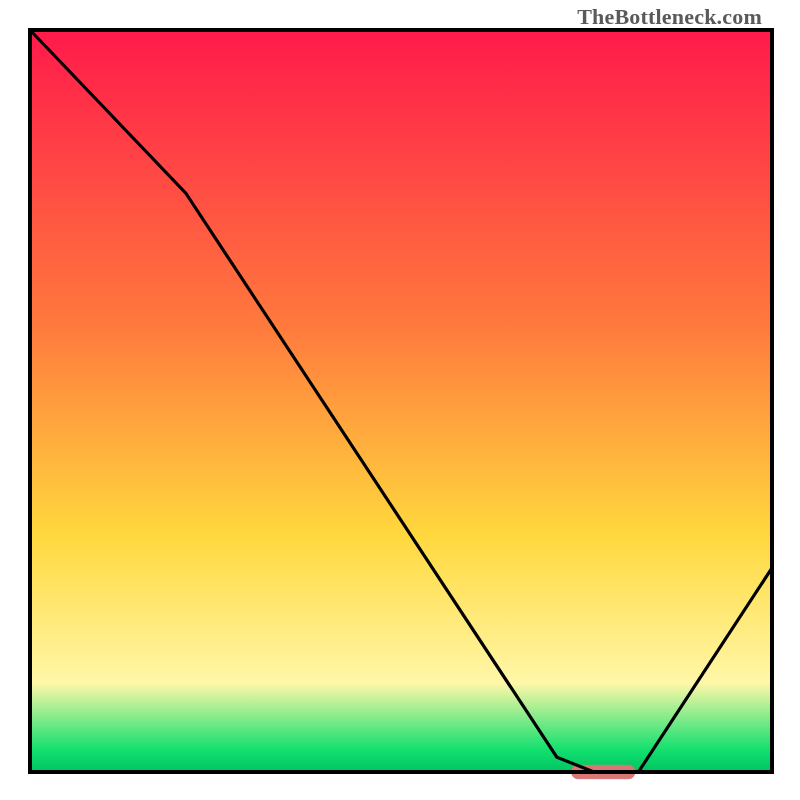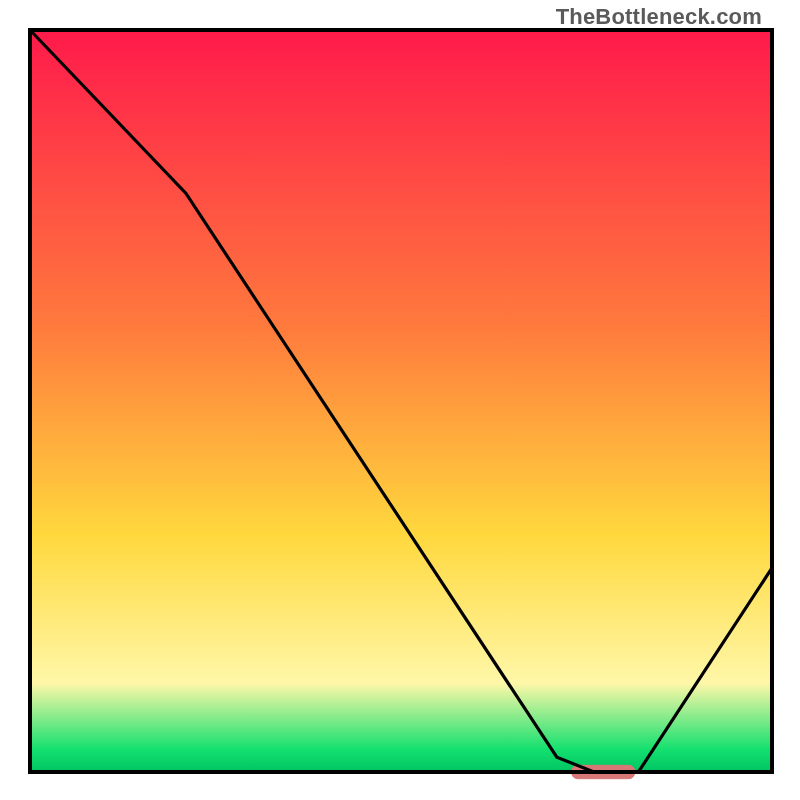--- a/index.html
+++ b/index.html
@@ -7,20 +7,21 @@
     padding: 0;
     width: 800px;
     height: 800px;
     background: #ffffff;
     font-family: Arial, Helvetica, sans-serif;
   }
   .container {
     position: relative;
     width: 780px;
     height: 800px;
+    font-family: Liberation Serif, serif;
   }
   .watermark {
     position: absolute;
     top: 4px;
     right: 18px;
     font-size: 22px;
     font-weight: 600;
     color: #5a5a5a;
     letter-spacing: 0.2px;
     z-index: 50;

